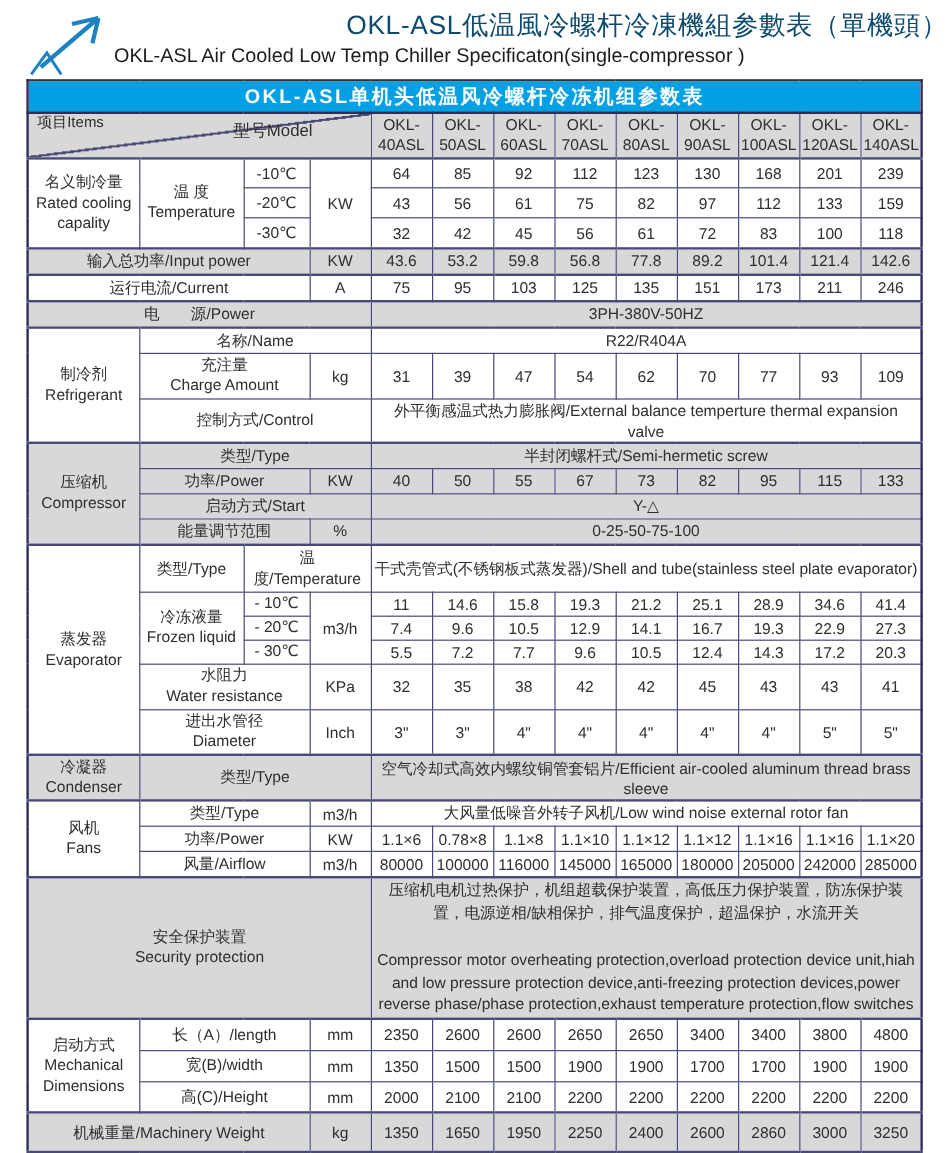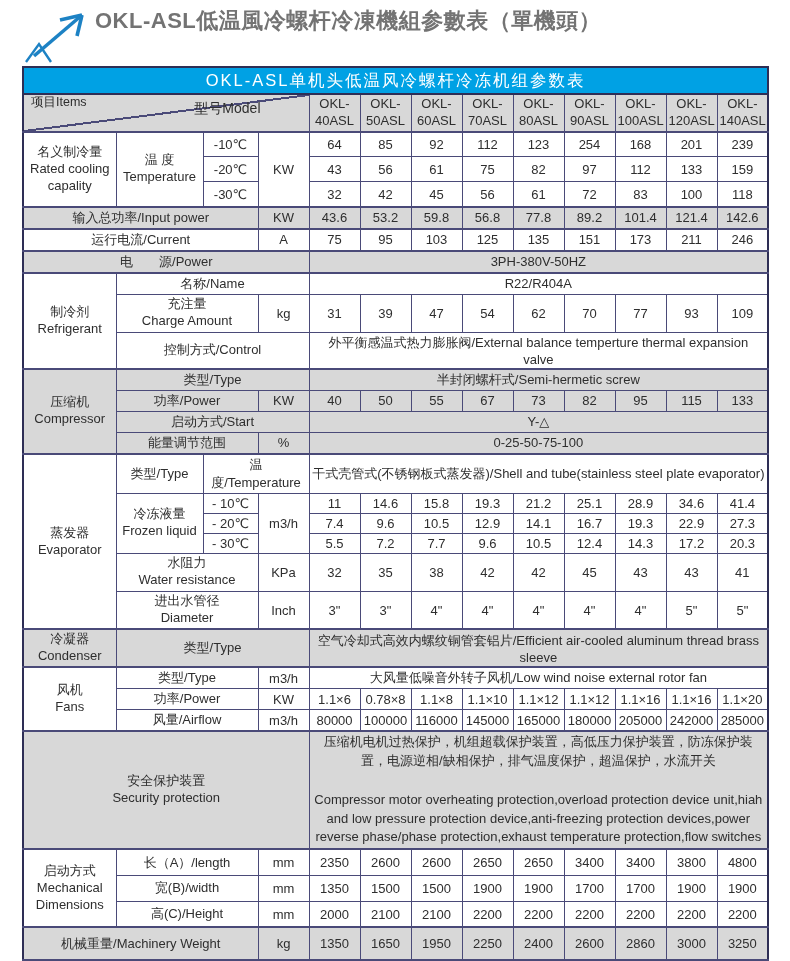--- a/index.html
+++ b/index.html
@@ -6,37 +6,37 @@
   html,body { background:#fff; }
   body {
     width: 790px; height: 961px;
     font-family: "Liberation Sans", "DejaVu Sans", sans-serif;
     color: #2e2e2e;
     position: relative;
   }
   .page-header { position: relative; height: 66px; padding-top: 6px; }
   .logo { position: absolute; left: 24px; top: 6px; }
   .titles { margin-left: 95px; }
-  .title-zh { font-size: 22px; font-weight: 700; color:#737373; letter-spacing: 0.5px; }
+  .title-zh { font-size: 22px; font-weight: 400; color:#0c4a6e; letter-spacing: 0.5px; text-align: right; }
   .title-en { font-size: 16.5px; color:#1c1c1c; margin-top: 2px; }
 
   table.spec {
     border-collapse: collapse; table-layout: fixed;
     width: 746px; margin-left: 22px;
     border: 2px solid #2e2e55;
   }
   table.spec td {
     border: 1px solid #4a4a78;
     text-align: center; vertical-align: middle;
     font-size: 13px; color: #2e2e2e;
     padding: 1px 2px; overflow: hidden;
   }
   tr.banner-row td {
     background-color: #00a1e4; color: #ffffff;
-    font-size: 16.5px; font-weight: 400; letter-spacing: 2px;
+    font-size: 16.5px; font-weight: 700; letter-spacing: 2px;
     border: 2px solid #2e2e55;
   }
   tr.shade > td { background-color: #d8d8d8; }
   tr.sec > td { border-top-width: 2px; }
   .pre { white-space: pre-line; line-height: 1.3; }
   tr.hdr td.val { white-space: pre-line; line-height: 1.3; font-size: 13px; }
   td.corner {
     position: relative;
     background-image: linear-gradient(to bottom right,
       transparent calc(50% - 1px), #4a4a78 calc(50% - 1px),
@@ -52,20 +52,21 @@
 
 <div class="page-header">
   <svg class="logo" width="66" height="58" viewBox="0 0 66 58">
     <path d="M10 50 L58 9" stroke="#1d82c4" stroke-width="3.6" fill="none"></path>
     <path d="M58 9 L36 14" stroke="#1d82c4" stroke-width="3.6" fill="none"></path>
     <path d="M58 9 L53 30" stroke="#1d82c4" stroke-width="3.6" fill="none"></path>
     <path d="M2 56 L15 38 L27 56" stroke="#1d82c4" stroke-width="2.4" fill="none"></path>
   </svg>
   <div class="titles">
     <div class="title-zh">OKL-ASL低温風冷螺杆冷凍機組参數表（單機頭）</div>
+    <div class="title-en">OKL-ASL Air Cooled Low Temp Chiller Specificaton(single-compressor )</div>
   </div>
 </div>
 
 <table class="spec">
   <colgroup>
     <col style="width:93px">
       <col style="width:87px">
       <col style="width:55px">
       <col style="width:51px">
     <col style="width:51px">
@@ -114,21 +115,21 @@
 capality</td>
       <td rowspan="3" class="pre">温 度
 Temperature</td>
       <td>-10℃</td>
       <td rowspan="3">KW</td>
     <td class="val">64</td>
         <td class="val">85</td>
         <td class="val">92</td>
         <td class="val">112</td>
         <td class="val">123</td>
-        <td class="val">254</td>
+        <td class="val">130</td>
         <td class="val">168</td>
         <td class="val">201</td>
         <td class="val">239</td>
       </tr>
     <tr style="height:25px">
       <td>-20℃</td>
     <td class="val">43</td>
         <td class="val">56</td>
         <td class="val">61</td>
         <td class="val">75</td>

